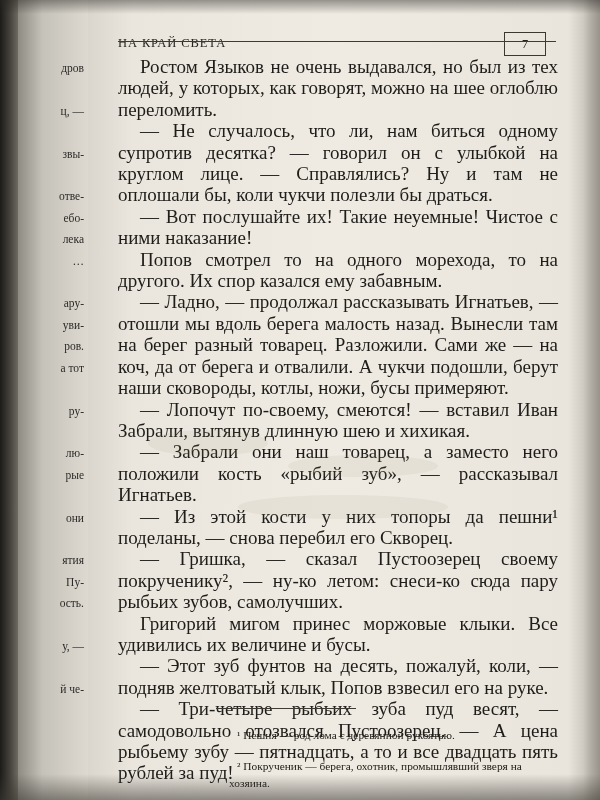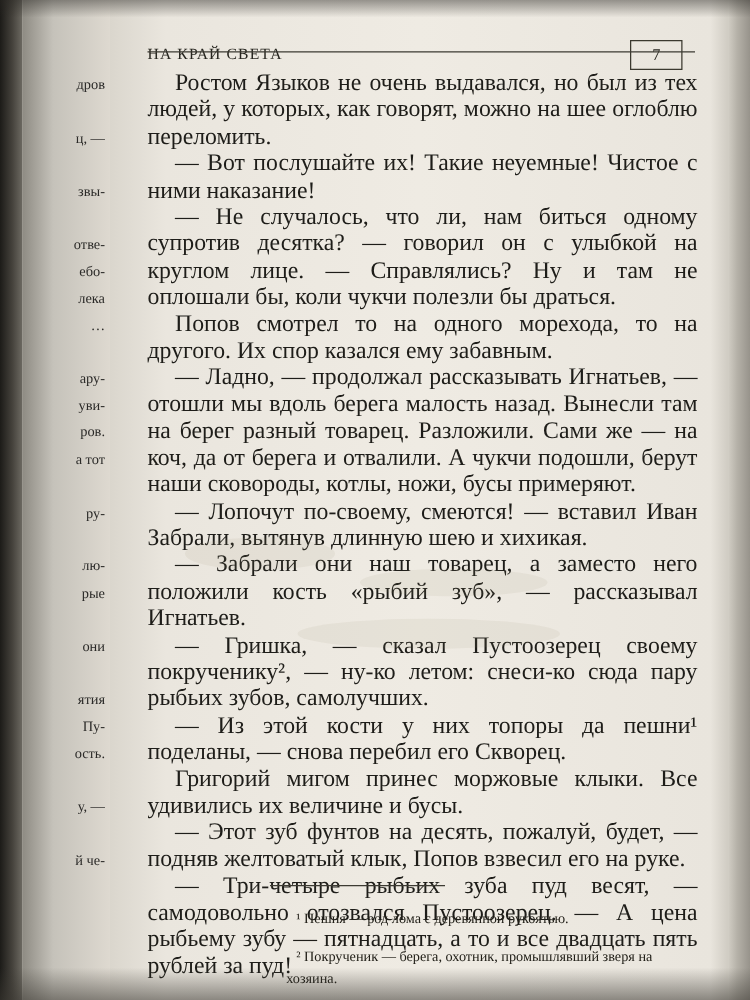--- a/index.html
+++ b/index.html
@@ -191,30 +191,30 @@
   <div class="right-page">
 
     <div class="runhead">
       <div class="title">На край света</div>
       <div class="folio-box">7</div>
     </div>
     <div class="rule"></div>
 
     <div class="body">
         <p>Ростом Языков не очень выдавался, но был из тех людей, у которых, как говорят, можно на шее оглоблю переломить.</p>
+        <p>— Не случалось, что ли, нам биться одному супротив десятка? — говорил он с улыбкой на круглом лице. — Справлялись? Ну и там не оплошали бы, коли чукчи полезли бы драться.</p>
         <p>— Вот послушайте их! Такие неуемные! Чистое с ними наказание!</p>
-        <p>— Не случалось, что ли, нам биться одному супротив десятка? — говорил он с улыбкой на круглом лице. — Справлялись? Ну и там не оплошали бы, коли чукчи полезли бы драться.</p>
         <p>Попов смотрел то на одного морехода, то на другого. Их спор казался ему забавным.</p>
         <p>— Ладно, — продолжал рассказывать Игнатьев, — отошли мы вдоль берега малость назад. Вынесли там на берег разный товарец. Разложили. Сами же — на коч, да от берега и отвалили. А чукчи подошли, берут наши сковороды, котлы, ножи, бусы примеряют.</p>
         <p>— Лопочут по-своему, смеются! — вставил Иван Забрали, вытянув длинную шею и хихикая.</p>
         <p>— Забрали они наш товарец, а заместо него положили кость «рыбий зуб», — рассказывал Игнатьев.</p>
+        <p>— Из этой кости у них топоры да пешни¹ поделаны, — снова перебил его Скворец.</p>
         <p>— Гришка, — сказал Пустоозерец своему покрученику², — ну-ко летом: снеси-ко сюда пару рыбьих зубов, самолучших.</p>
-        <p>— Из этой кости у них топоры да пешни¹ поделаны, — снова перебил его Скворец.</p>
         <p>Григорий мигом принес моржовые клыки. Все удивились их величине и бусы.</p>
-        <p>— Этот зуб фунтов на десять, пожалуй, будет, — подняв желтоватый клык, Попов взвесил его на руке.</p>
+        <p>— Этот зуб фунтов на десять, пожалуй, коли, — подняв желтоватый клык, Попов взвесил его на руке.</p>
         <p>— Три-четыре рыбьих зуба пуд весят, — самодовольно отозвался Пустоозерец. — А цена рыбьему зубу — пятнадцать, а то и все двадцать пять рублей за пуд!</p>
       </div>
 
     <div class="fn-rule"></div>
     <div class="footnotes">
         <p>¹ Пешня — род лома с деревянной рукоятью.</p>
         <p>² Покрученик — берега, охотник, промышлявший зверя на хозяина.</p>
       </div>
 
     <div class="blotch" style="left:60px; top:430px; width:120px; height:26px;"></div>

